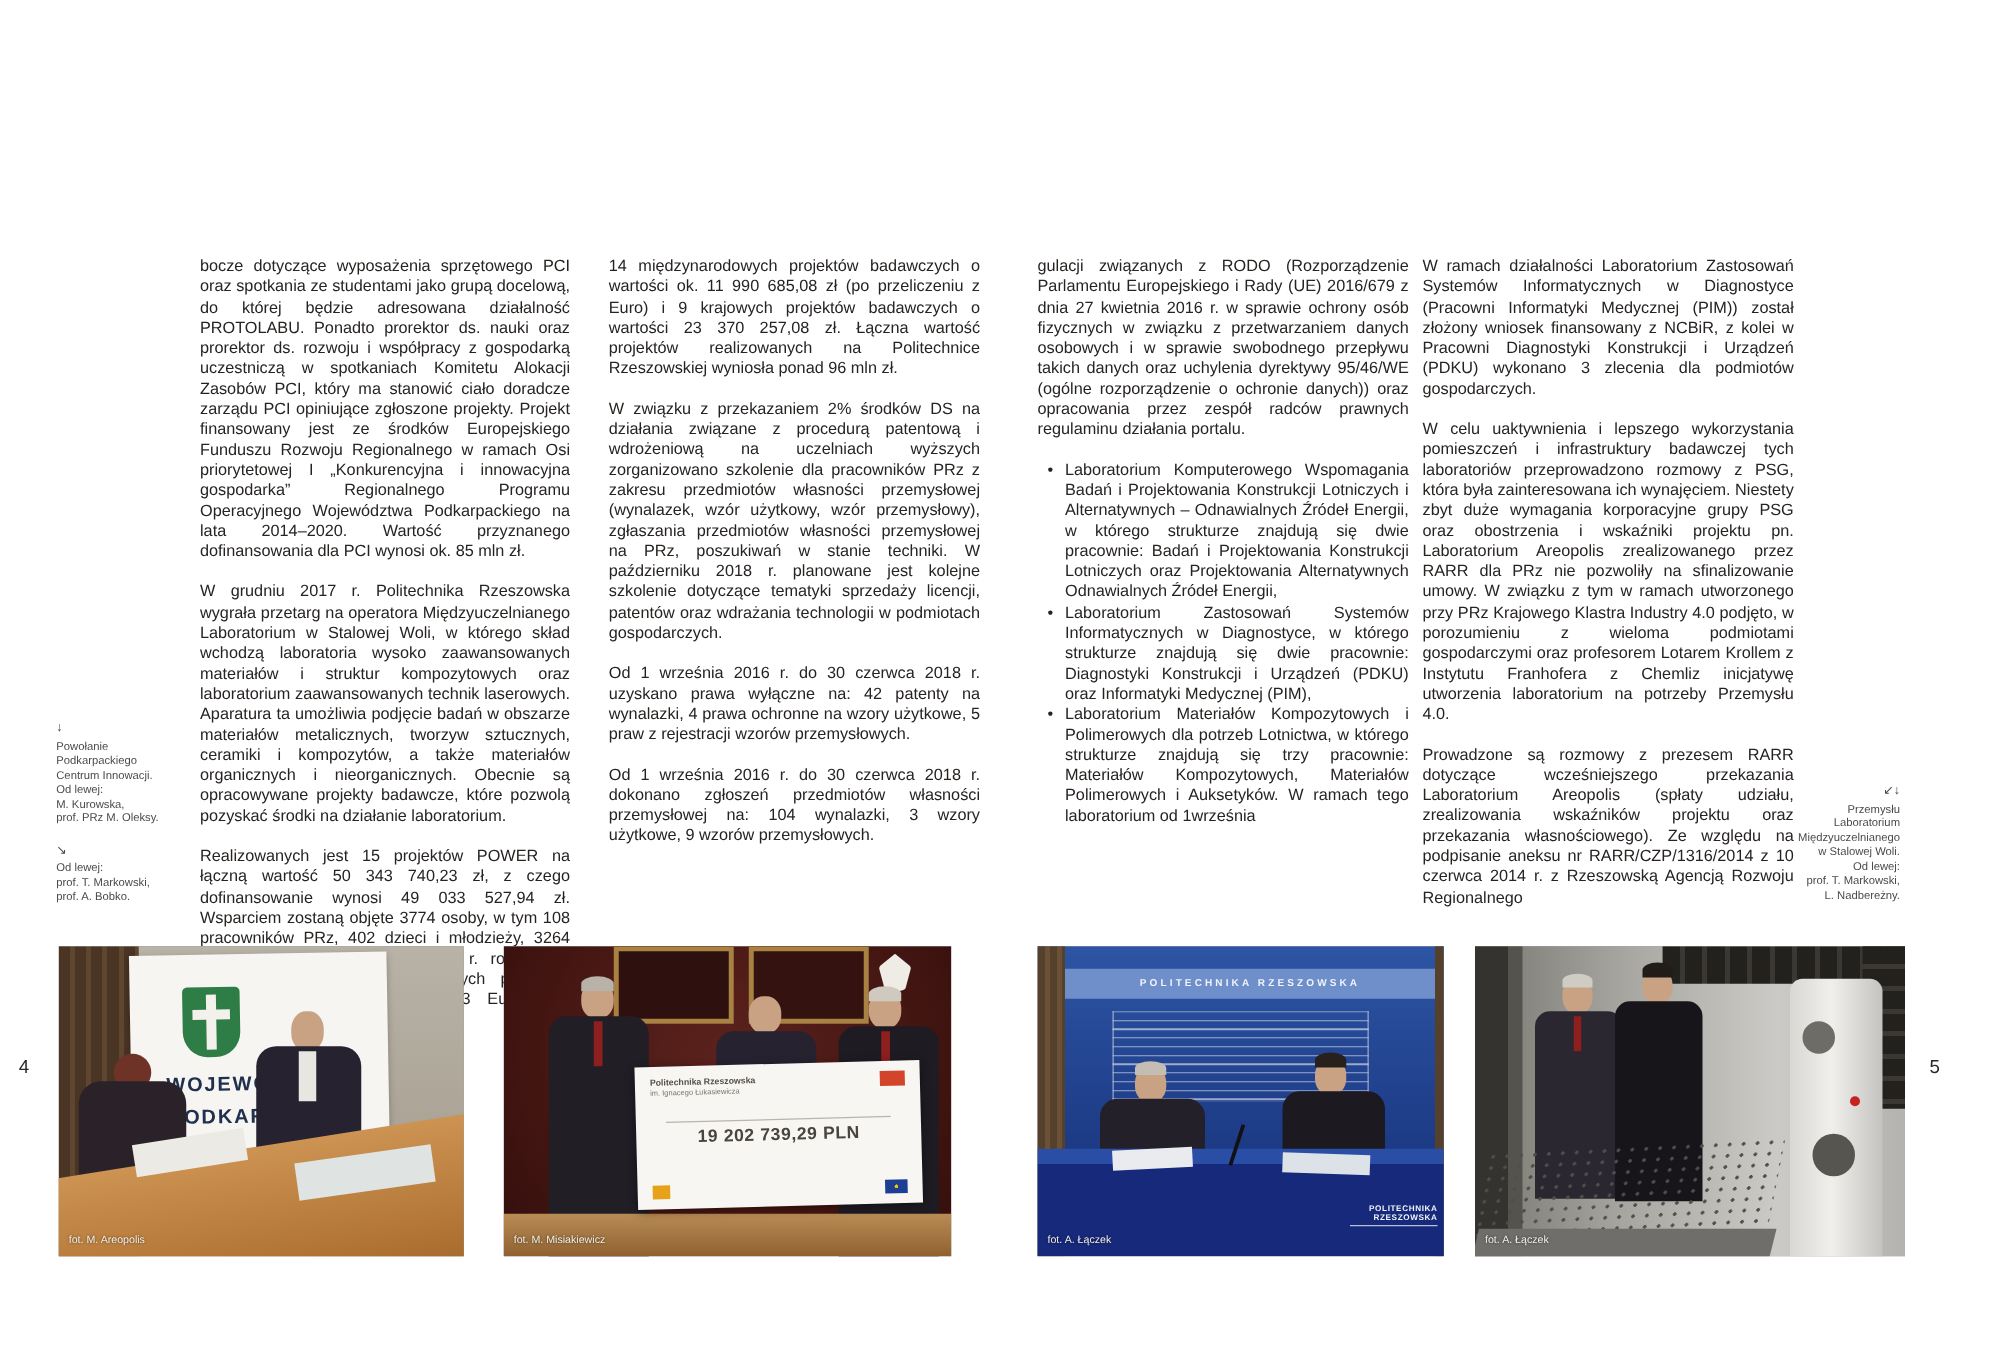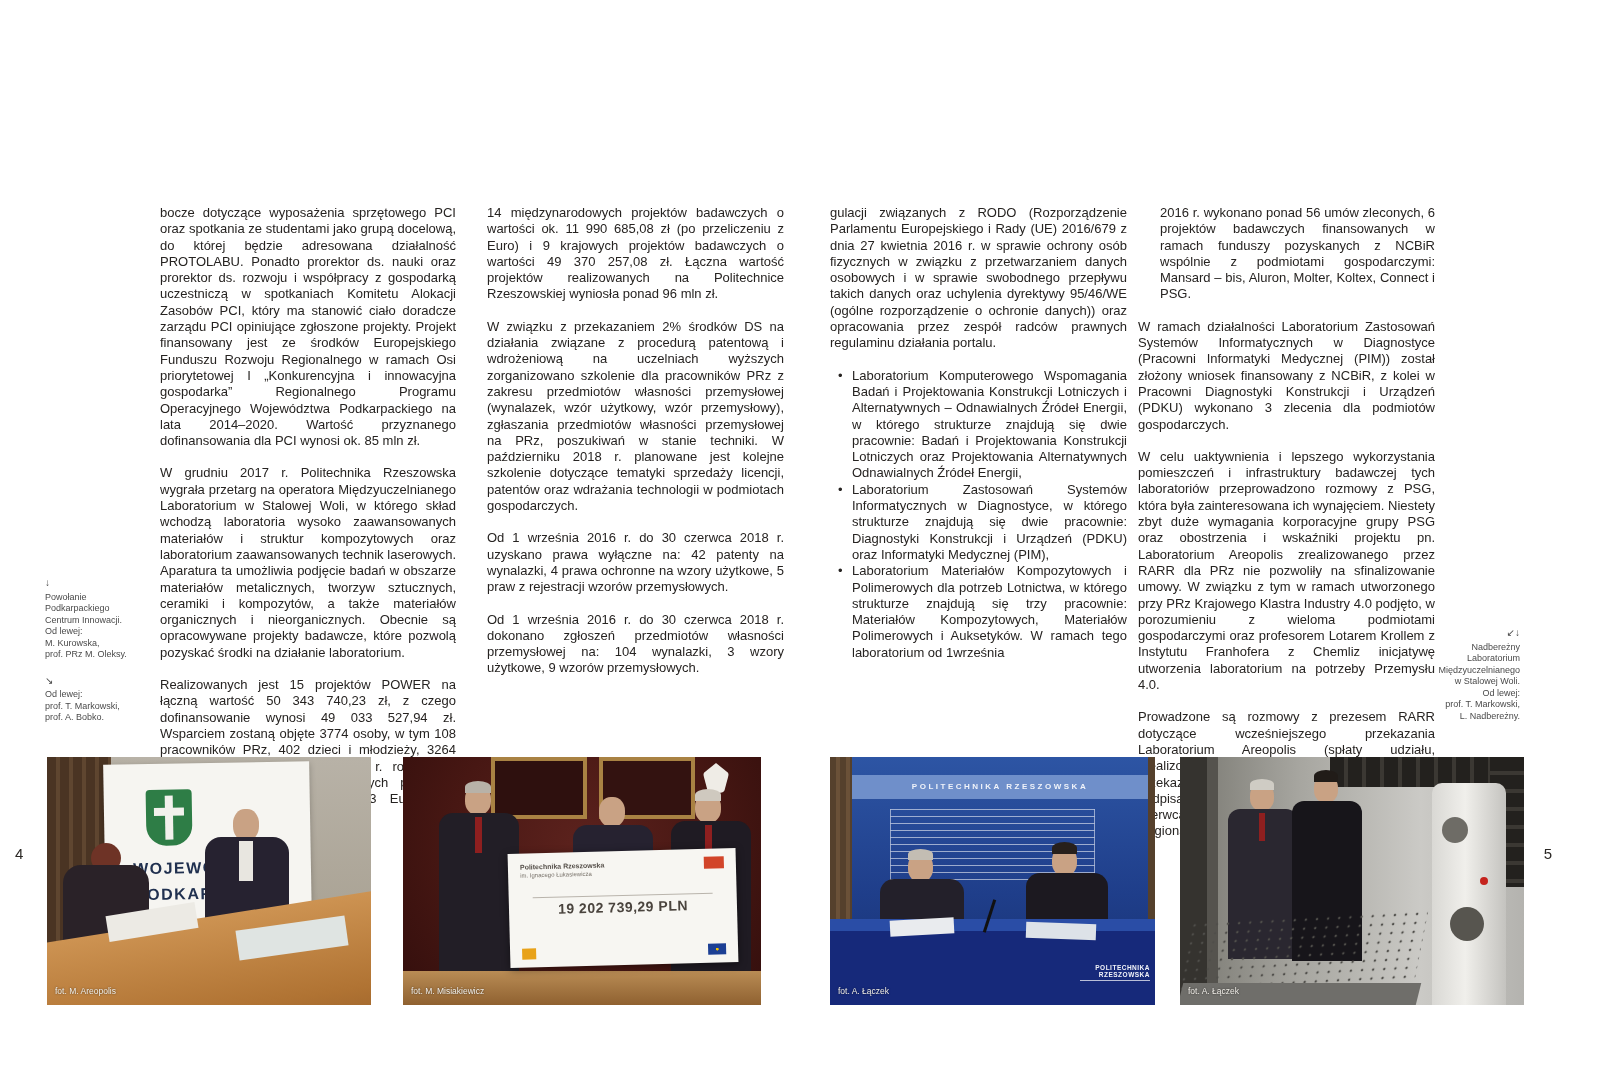--- a/index.html
+++ b/index.html
@@ -161,37 +161,37 @@
     <div>M. Kurowska,</div>
     <div>prof. PRz M. Oleksy.</div>
     <div class="cap-arrow cap-gap">↘</div>
     <div>Od lewej:</div>
     <div>prof. T. Markowski,</div>
     <div>prof. A. Bobko.</div>
   </aside>
 
   <aside class="caption caption-right">
     <div class="cap-arrow">↙↓</div>
-    <div>Nadbereżny</div>
+    <div>Przemysłu</div>
     <div>Laboratorium</div>
     <div>Międzyuczelnianego</div>
     <div>w Stalowej Woli.</div>
     <div>Od lewej:</div>
     <div>prof. T. Markowski,</div>
     <div>L. Nadbereżny.</div>
   </aside>
 
   <section class="col col-1">
     <p>bocze dotyczące wyposażenia sprzętowego PCI oraz spotkania ze studentami jako grupą docelową, do której będzie adresowana działalność PROTOLABU. Ponadto prorektor ds. nauki oraz prorektor ds. rozwoju i współpracy z gospodarką uczestniczą w spotkaniach Komitetu Alokacji Zasobów PCI, który ma stanowić ciało doradcze zarządu PCI opiniujące zgłoszone projekty. Projekt finansowany jest ze środków Europejskiego Funduszu Rozwoju Regionalnego w ramach Osi priorytetowej I „Konkurencyjna i innowacyjna gospodarka” Regionalnego Programu Operacyjnego Województwa Podkarpackiego na lata 2014–2020. Wartość przyznanego dofinansowania dla PCI wynosi ok. 85 mln zł.</p>
     <p>W grudniu 2017 r. Politechnika Rzeszowska wygrała przetarg na operatora Międzyuczelnianego Laboratorium w Stalowej Woli, w którego skład wchodzą laboratoria wysoko zaawansowanych materiałów i struktur kompozytowych oraz laboratorium zaawansowanych technik laserowych. Aparatura ta umożliwia podjęcie badań w obszarze materiałów metalicznych, tworzyw sztucznych, ceramiki i kompozytów, a także materiałów organicznych i nieorganicznych. Obecnie są opracowywane projekty badawcze, które pozwolą pozyskać środki na działanie laboratorium.</p>
     <p>Realizowanych jest 15 projektów POWER na łączną wartość 50 343 740,23 zł, z czego dofinansowanie wynosi 49 033 527,94 zł. Wsparciem zostaną objęte 3774 osoby, w tym 108 pracowników PRz, 402 dzieci i młodzieży, 3264 studentów. Po 1 września 2016 r. rozpoczęto realizację dwóch międzynarodowych projektów dydaktycznych o wartości 78923 Euro oraz realizowano</p>
   </section>
 
   <section class="col col-2">
-    <p>14 międzynarodowych projektów badawczych o wartości ok. 11 990 685,08 zł (po przeliczeniu z Euro) i 9 krajowych projektów badawczych o wartości 49 370 257,08 zł. Łączna wartość projektów realizowanych na Politechnice Rzeszowskiej wyniosła ponad 96 mln zł.</p>
+    <p>14 międzynarodowych projektów badawczych o wartości ok. 11 990 685,08 zł (po przeliczeniu z Euro) i 9 krajowych projektów badawczych o wartości 23 370 257,08 zł. Łączna wartość projektów realizowanych na Politechnice Rzeszowskiej wyniosła ponad 96 mln zł.</p>
     <p>W związku z przekazaniem 2% środków DS na działania związane z procedurą patentową i wdrożeniową na uczelniach wyższych zorganizowano szkolenie dla pracowników PRz z zakresu przedmiotów własności przemysłowej (wynalazek, wzór użytkowy, wzór przemysłowy), zgłaszania przedmiotów własności przemysłowej na PRz, poszukiwań w stanie techniki. W październiku 2018 r. planowane jest kolejne szkolenie dotyczące tematyki sprzedaży licencji, patentów oraz wdrażania technologii w podmiotach gospodarczych.</p>
     <p>Od 1 września 2016 r. do 30 czerwca 2018 r. uzyskano prawa wyłączne na: 42 patenty na wynalazki, 4 prawa ochronne na wzory użytkowe, 5 praw z rejestracji wzorów przemysłowych.</p>
     <p>Od 1 września 2016 r. do 30 czerwca 2018 r. dokonano zgłoszeń przedmiotów własności przemysłowej na: 104 wynalazki, 3 wzory użytkowe, 9 wzorów przemysłowych.</p>
   </section>
 
   <section class="col col-3">
     <p>gulacji związanych z RODO (Rozporządzenie Parlamentu Europejskiego i Rady (UE) 2016/679 z dnia 27 kwietnia 2016 r. w sprawie ochrony osób fizycznych w związku z przetwarzaniem danych osobowych i w sprawie swobodnego przepływu takich danych oraz uchylenia dyrektywy 95/46/WE (ogólne rozporządzenie o ochronie danych)) oraz opracowania przez zespół radców prawnych regulaminu działania portalu.</p>
     <ul class="bullet-list">
       <li>
         <span class="marker">•</span>
@@ -202,21 +202,20 @@
         <span class="btext">Laboratorium Zastosowań Systemów Informatycznych w Diagnostyce, w którego strukturze znajdują się dwie pracownie: Diagnostyki Konstrukcji i Urządzeń (PDKU) oraz Informatyki Medycznej (PIM),</span>
       </li>
       <li>
         <span class="marker">•</span>
         <span class="btext">Laboratorium Materiałów Kompozytowych i Polimerowych dla potrzeb Lotnictwa, w którego strukturze znajdują się trzy pracownie: Materiałów Kompozytowych, Materiałów Polimerowych i Auksetyków. W ramach tego laboratorium od 1września</span>
       </li>
     </ul>
   </section>
 
   <section class="col col-4">
-    <p class="cont-indent">2016 r. wykonano ponad 56 umów zleconych, 6 projektów badawczych finansowanych w ramach funduszy pozyskanych z NCBiR wspólnie z podmiotami gospodarczymi: Mansard – bis, Aluron, Molter, Koltex, Connect i PSG.</p>
     <p>W ramach działalności Laboratorium Zastosowań Systemów Informatycznych w Diagnostyce (Pracowni Informatyki Medycznej (PIM)) został złożony wniosek finansowany z NCBiR, z kolei w Pracowni Diagnostyki Konstrukcji i Urządzeń (PDKU) wykonano 3 zlecenia dla podmiotów gospodarczych.</p>
     <p>W celu uaktywnienia i lepszego wykorzystania pomieszczeń i infrastruktury badawczej tych laboratoriów przeprowadzono rozmowy z PSG, która była zainteresowana ich wynajęciem. Niestety zbyt duże wymagania korporacyjne grupy PSG oraz obostrzenia i wskaźniki projektu pn. Laboratorium Areopolis zrealizowanego przez RARR dla PRz nie pozwoliły na sfinalizowanie umowy. W związku z tym w ramach utworzonego przy PRz Krajowego Klastra Industry 4.0 podjęto, w porozumieniu z wieloma podmiotami gospodarczymi oraz profesorem Lotarem Krollem z Instytutu Franhofera z Chemliz inicjatywę utworzenia laboratorium na potrzeby Przemysłu 4.0.</p>
     <p>Prowadzone są rozmowy z prezesem RARR dotyczące wcześniejszego przekazania Laboratorium Areopolis (spłaty udziału, zrealizowania wskaźników projektu oraz przekazania własnościowego). Ze względu na podpisanie aneksu nr RARR/CZP/1316/2014 z 10 czerwca 2014 r. z Rzeszowską Agencją Rozwoju Regionalnego</p>
   </section>
 
   <figure class="photo photo-1">
     <div class="p1-wall"></div>
     <div class="p1-slats"></div>
     <div class="p1-banner">
       <div class="p1-shield"></div>

